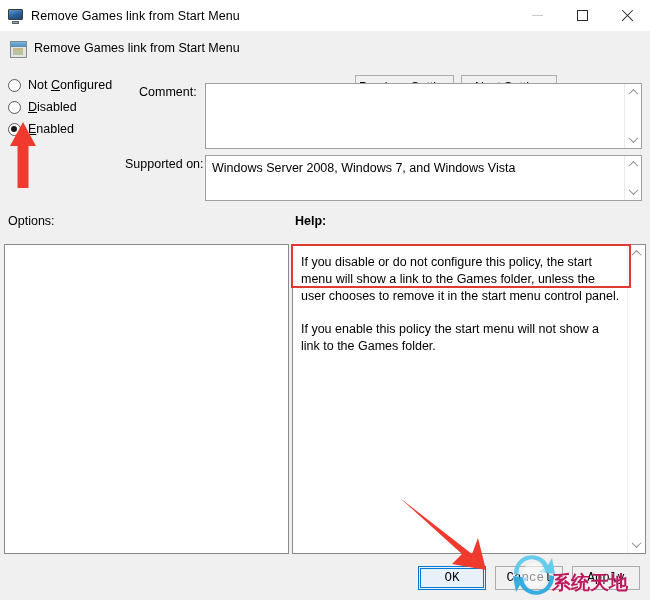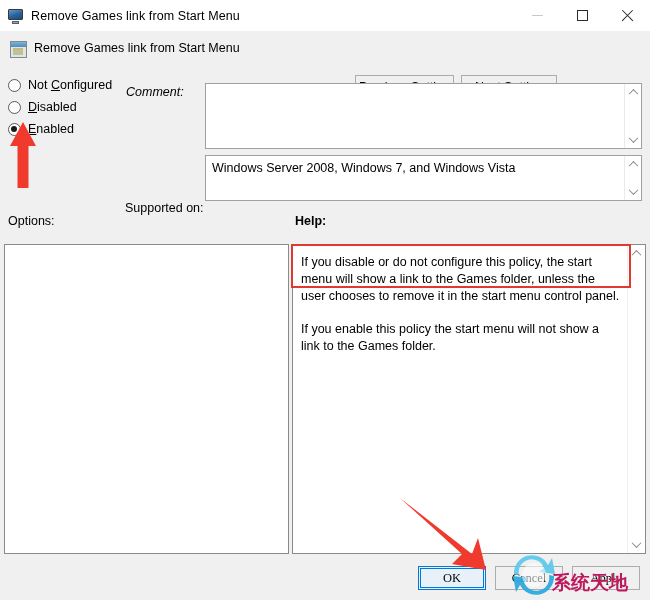--- a/index.html
+++ b/index.html
@@ -196,22 +196,22 @@
     white-space: nowrap;
   }
 
   
   .field-label {
     position: absolute;
     font-size: 12.5px;
     color: #000;
     white-space: nowrap;
   }
-  #lbl-comment { left: 126px; top: 85px; font-style: italic; }
-  #lbl-supported { left: 125px; top: 157px; margin-top: 44px; }
+  #lbl-comment { left: 139px; top: 85px; }
+  #lbl-supported { left: 125px; top: 157px; }
 
   .textbox {
     position: absolute;
     background: #ffffff;
     border: 1px solid #a0a0a0;
     box-sizing: border-box;
     overflow: hidden;
   }
   #box-comment { left: 205px; top: 83px; width: 437px; height: 66px; }
   #box-supported { left: 205px; top: 155px; width: 437px; height: 46px; text-align: center; }
@@ -286,21 +286,21 @@
   }
 
   
   .btn-bottom {
     position: absolute;
     top: 566px;
     height: 24px;
     background: #f0f0f0;
     border: 1px solid #acacac;
     box-sizing: border-box;
-    font-family: Liberation Serif, serif;
+    font-family: Liberation Mono, monospace;
     font-size: 12.5px;
     color: #000;
     padding: 0;
     cursor: default;
     display: flex;
     align-items: center;
     justify-content: center;
   }
   #btn-ok {
     left: 418px; width: 68px;

